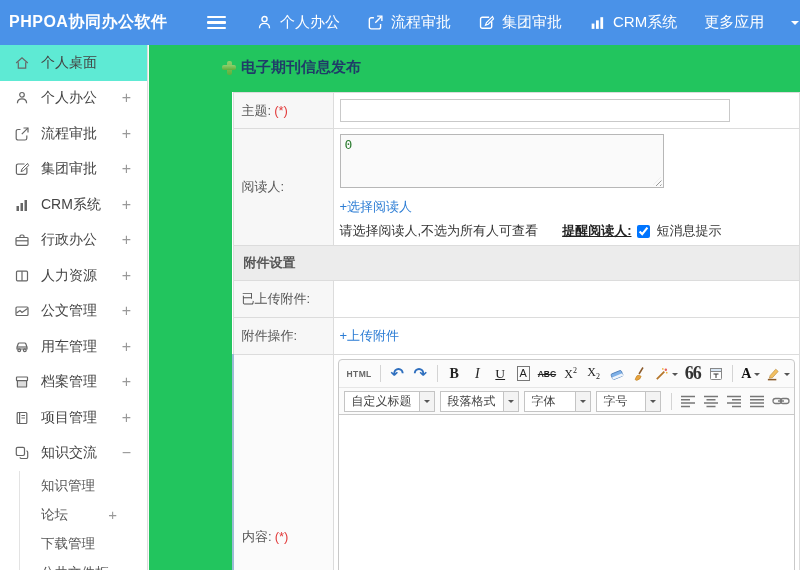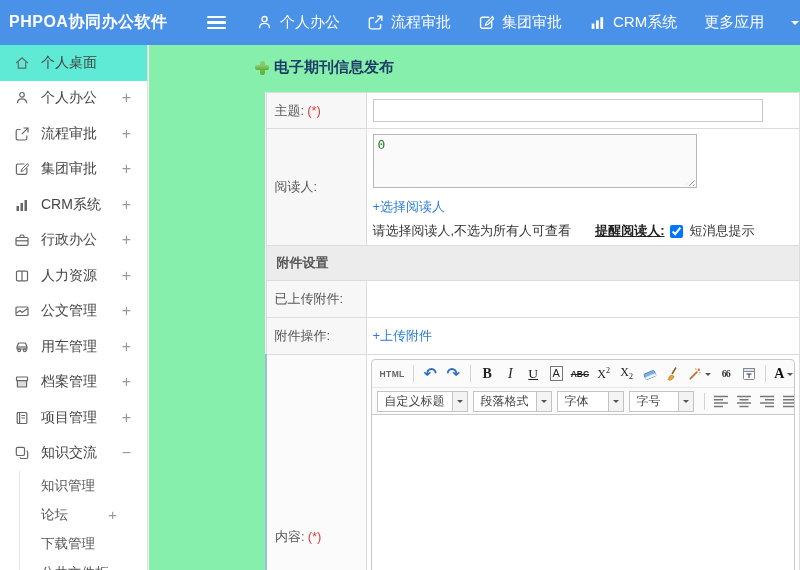--- a/index.html
+++ b/index.html
@@ -22,21 +22,21 @@
   .side-item .si { margin-right:11px; flex:0 0 auto; }
   .side-item .lbl { flex:1; white-space:nowrap; }
   .side-item .expand { color:#999; font-size:16px; font-weight:300; }
   .side-sub { border-left:1px solid #e3e3e3; margin-left:19px; }
   .side-sub .sub-item { height:29px; display:flex; align-items:center; padding:0 30px 0 21px; font-size:13.5px; color:#555; cursor:pointer; }
   .side-sub .sub-item .lbl { flex:1; }
   .side-sub .sub-item .expand { color:#999; font-size:15px; }
   .si svg { display:block; }
 
   
-  .main { position:absolute; top:45px; left:149px; right:0; bottom:0; background:#86efac; padding:13px 0 0 106px; }
+  .main { position:absolute; top:45px; left:149px; right:0; bottom:0; background:#22c55e; padding:13px 0 0 73px; }
   .page-title { display:flex; align-items:center; gap:5px; margin-bottom:15px; }
   .plus-icon { position:relative; width:14px; height:14px; flex:0 0 auto; }
   .plus-icon::before { content:""; position:absolute; left:4.5px; top:0; width:5px; height:14px; background:linear-gradient(180deg,#8fd06d,#5fae3c); border-radius:2px; }
   .plus-icon::after { content:""; position:absolute; left:0; top:4.5px; width:14px; height:5px; background:linear-gradient(180deg,#8fd06d,#5fae3c); border-radius:2px; }
   .page-title h1 { font-size:15px; color:#1f3c68; font-weight:bold; }
 
   
   table.form { border-collapse:collapse; margin-left:10px; width:calc(100% - 10px); background:#fff; table-layout:fixed; }
   table.form td { border:1px solid #dcdcdc; font-size:13px; color:#555; }
   td.flabel { width:100px; background:#f7f7f7; padding:6px 4px 6px 8px; vertical-align:middle; white-space:nowrap; }
@@ -67,21 +67,21 @@
   .tb-btn svg { display:block; }
   .g-html { font-size:8.5px; font-weight:bold; color:#666; letter-spacing:.4px; }
   .g-undo,.g-redo { font-size:16px; font-weight:bold; color:#2f6fbe; line-height:1; }
   .g-b { font-family:"Liberation Serif",serif; font-weight:bold; font-size:14px; color:#222; }
   .g-i { font-family:"Liberation Serif",serif; font-style:italic; font-size:14px; color:#222; }
   .g-u { font-family:"Liberation Serif",serif; font-size:13.5px; text-decoration:underline; color:#222; }
   .g-abox { font-size:11px; color:#222; border:1px solid #777; padding:0 2px; line-height:13px; }
   .g-strike { font-size:8.5px; color:#222; text-decoration:line-through; font-weight:bold; }
   .g-supsub { font-size:12px; color:#222; font-family:Liberation Serif, serif; }
   .g-supsub sup,.g-supsub sub { font-size:8px; }
-  .g-quote { font-family:"Liberation Serif",serif; font-weight:900; font-size:10px; letter-spacing:-1px; color:#333; }
+  .g-quote { font-family:"Liberation Serif",serif; font-weight:900; font-size:18px; letter-spacing:-1px; color:#333; }
   .g-fontA { font-family:"Liberation Serif",serif; font-weight:bold; font-size:14px; color:#111; }
   .caret-sm { width:0; height:0; border:3.5px solid transparent; border-top-color:#555; margin:4px 0 0 3px; }
   .tb-select { display:inline-flex; align-items:center; height:21px; border:1px solid #c4c4c4; background:#fff; margin-right:5px; cursor:pointer; flex:0 0 auto; }
   .tb-select .sel-label { padding:0 7px; font-size:12px; color:#444; white-space:nowrap; }
   .tb-select .sel-caret { width:15px; align-self:stretch; border-left:1px solid #c4c4c4; display:flex; align-items:center; justify-content:center; background:#f3f3f3; }
   .tb-select .sel-caret i { width:0; height:0; border:3.5px solid transparent; border-top-color:#555; margin-top:3px; }
   .sel-w1 .sel-label{ min-width:64px; } .sel-w2 .sel-label{ min-width:62px; } .sel-w3 .sel-label{ min-width:50px; } .sel-w4 .sel-label{ min-width:48px; }
   .editor-body { background:#fff; border-top:1px solid #c9c9c9; height:300px; cursor:text; }
 </style>
 </head>

